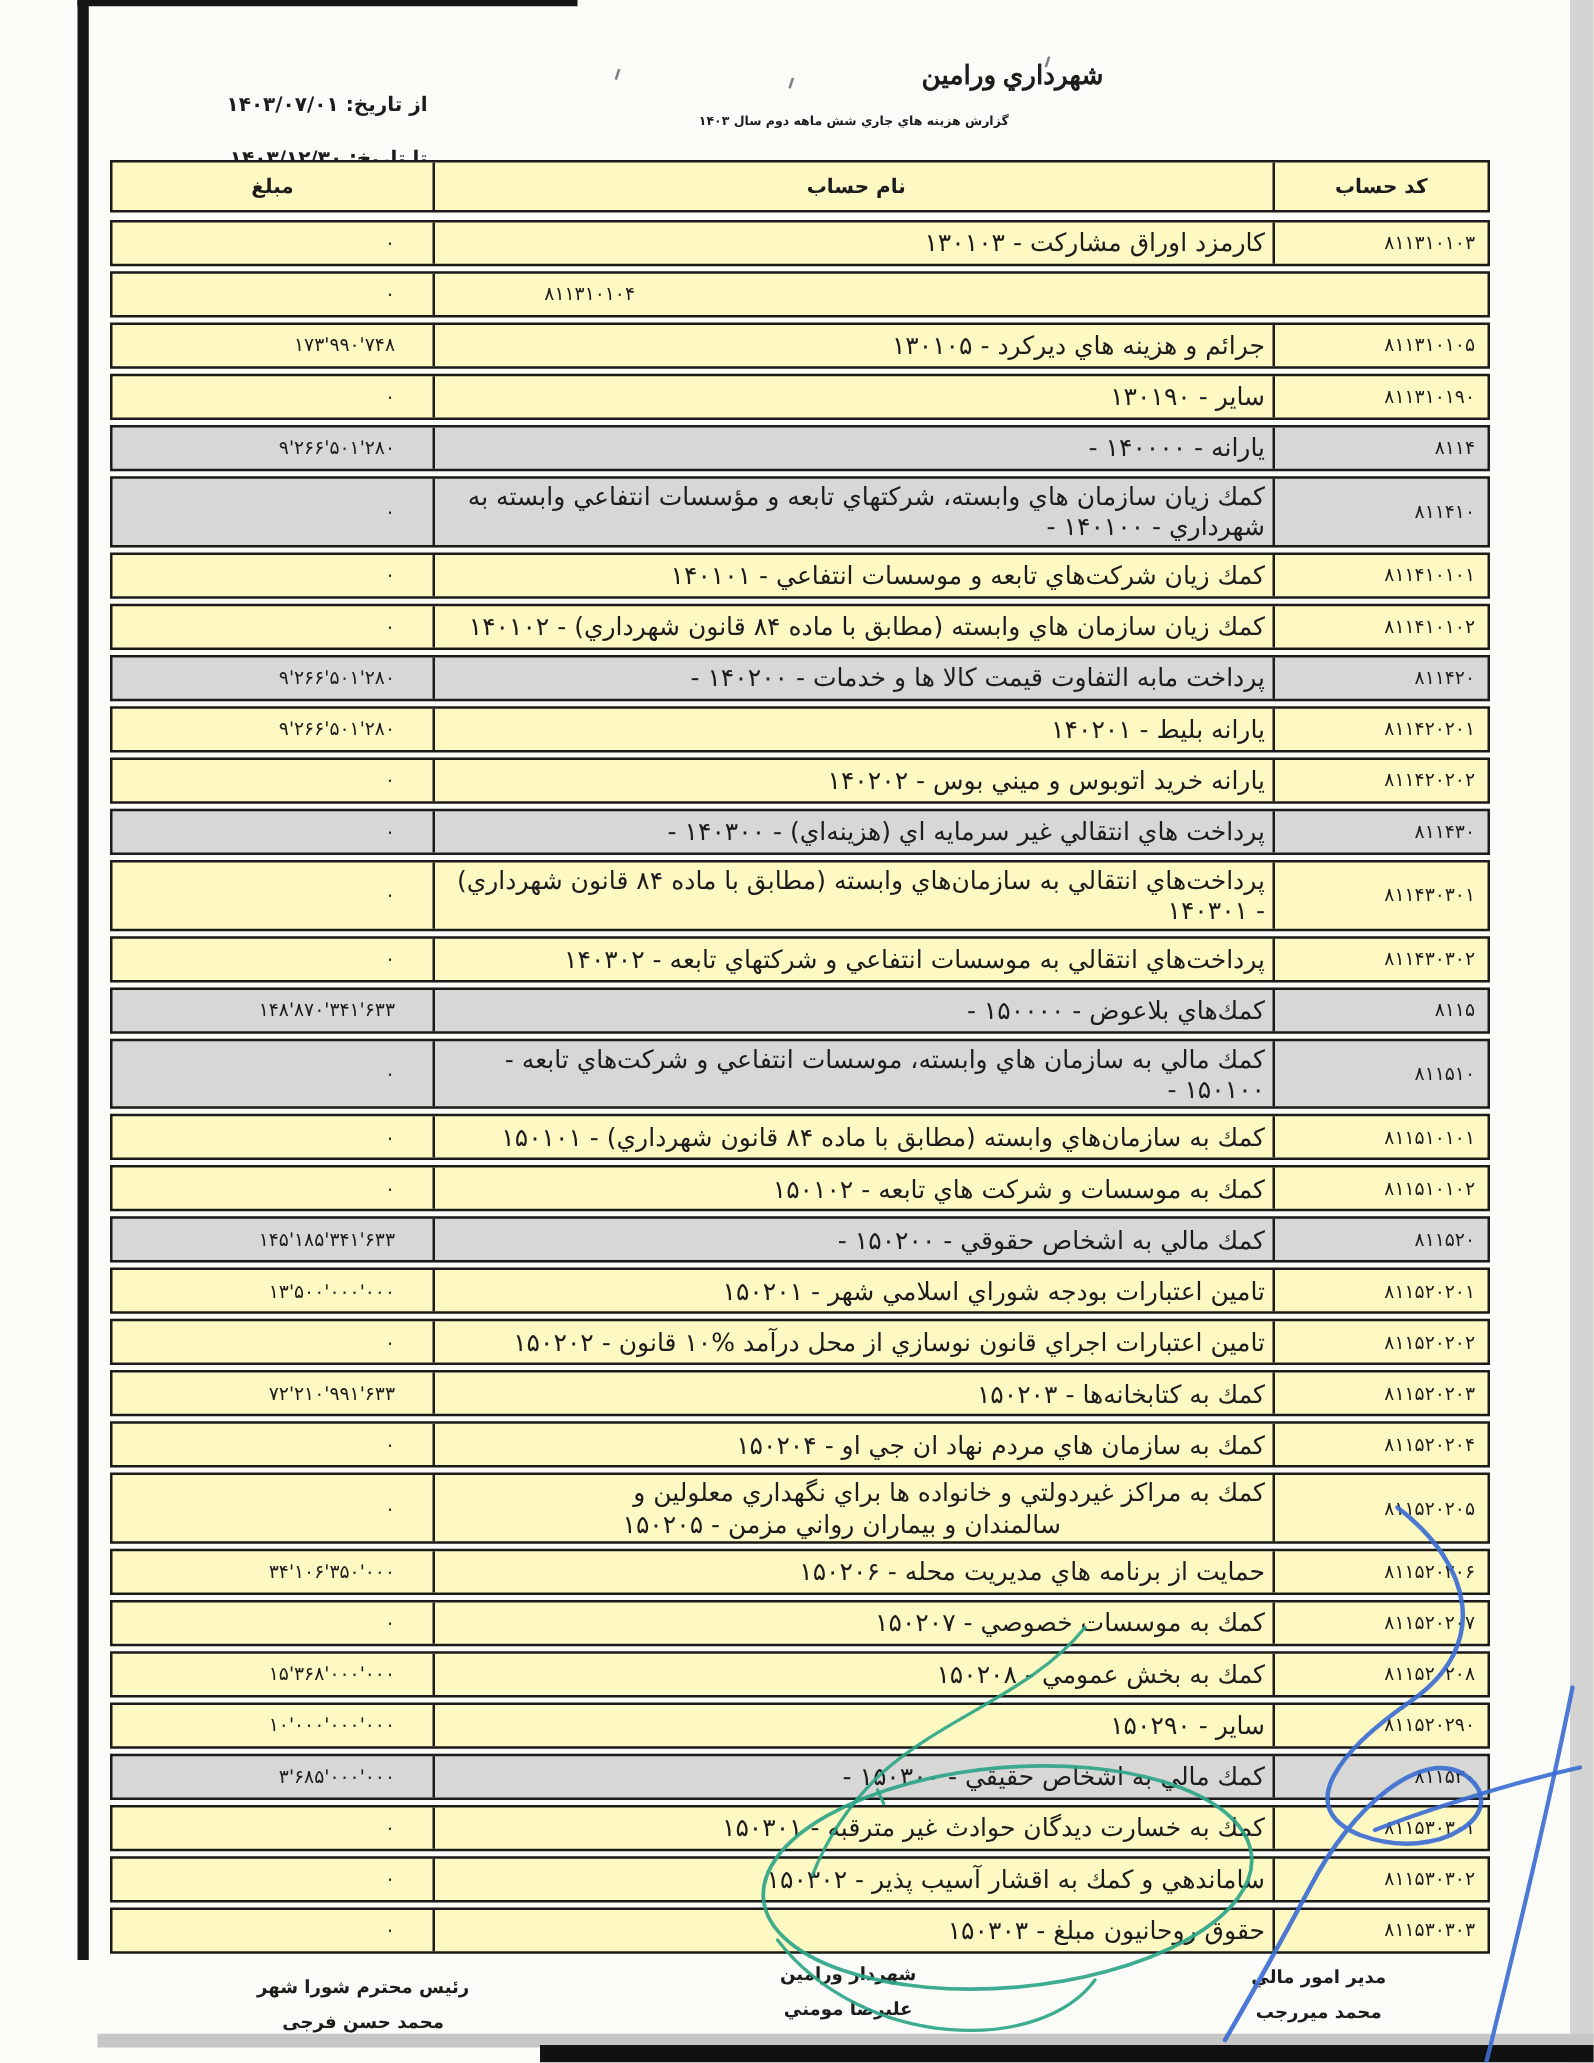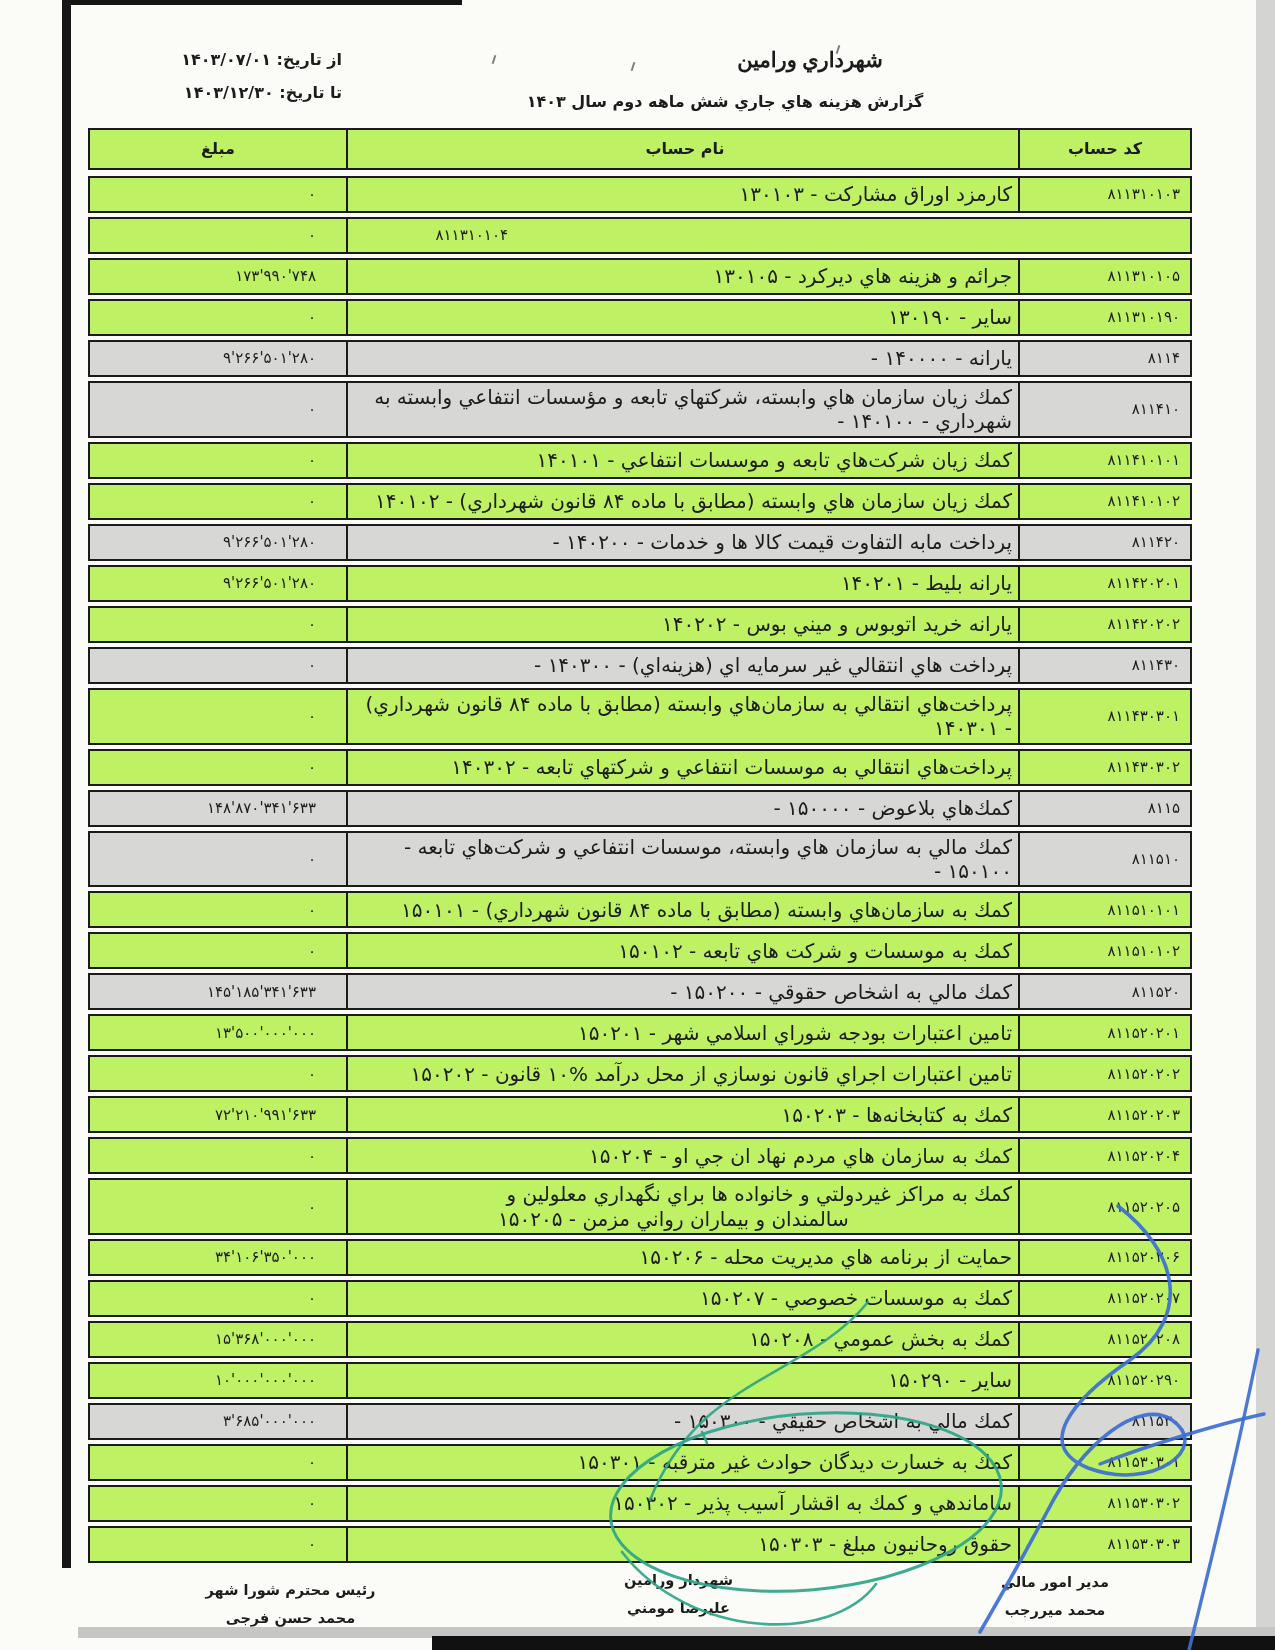--- a/index.html
+++ b/index.html
@@ -11,30 +11,30 @@
   
   .scan-top-strip{position:absolute;left:62px;top:0;width:400px;height:5px;background:#141414;}
   .scan-left-bar{position:absolute;left:62px;top:0;width:9px;height:1568px;background:#161616;}
   .scan-right-band{position:absolute;left:1256px;top:0;width:19px;height:1650px;background:#d4d4d2;}
   .scan-bottom-gray{position:absolute;left:78px;top:1627px;width:1197px;height:11px;background:#c6c6c4;}
   .scan-bottom-black{position:absolute;left:432px;top:1636px;width:843px;height:14px;background:#111;}
   .scan-tick{position:absolute;width:2px;height:9px;background:#555;transform:rotate(18deg);opacity:.75;}
   
   .hdr-org{position:absolute;top:48px;left:600px;width:420px;text-align:center;
     direction:rtl;font-size:21px;font-weight:700;font-family:Liberation Serif, serif;}
-  .hdr-report{position:absolute;top:92px;left:490px;width:470px;text-align:center;
-    direction:rtl;font-size:16px;font-weight:700;}
+  .hdr-report{position:absolute;top:92px;left:448px;width:470px;text-align:center;
+    direction:rtl;font-size:10px;font-weight:700;}
   .hdr-dates{position:absolute;top:50px;left:100px;width:242px;direction:rtl;text-align:right;
     font-size:16px;font-weight:700;}
-  .hdr-dates .dline{margin-bottom:14px;white-space:nowrap;}
+  .hdr-dates .dline{margin-bottom:14px;white-space:nowrap;margin-top:24px;}
   
   .tbl{position:absolute;left:88px;top:128px;width:1104px;}
   .trow{
     display:flex;direction:ltr;align-items:stretch;box-sizing:border-box;
-    border:2px solid var(--border,#1b1b1b);background:#bef264;
+    border:2px solid var(--border,#1b1b1b);background:#fef9c3;
     min-height:37px;margin-bottom:4px;line-height:1.22;
   }
   .trow.thead{min-height:42px;font-weight:700;margin-bottom:6px;}
   .trow.shaded{background:var(--shade,#d7d7d5);}
   .trow.tall{min-height:53px;}
   .c-amount{
     width:258px;box-sizing:border-box;border-right:2px solid var(--border,#1b1b1b);
     display:flex;align-items:center;justify-content:flex-end;
     padding:0 30px 0 8px;direction:ltr;font-size:15px;letter-spacing:1px;white-space:nowrap;
   }

